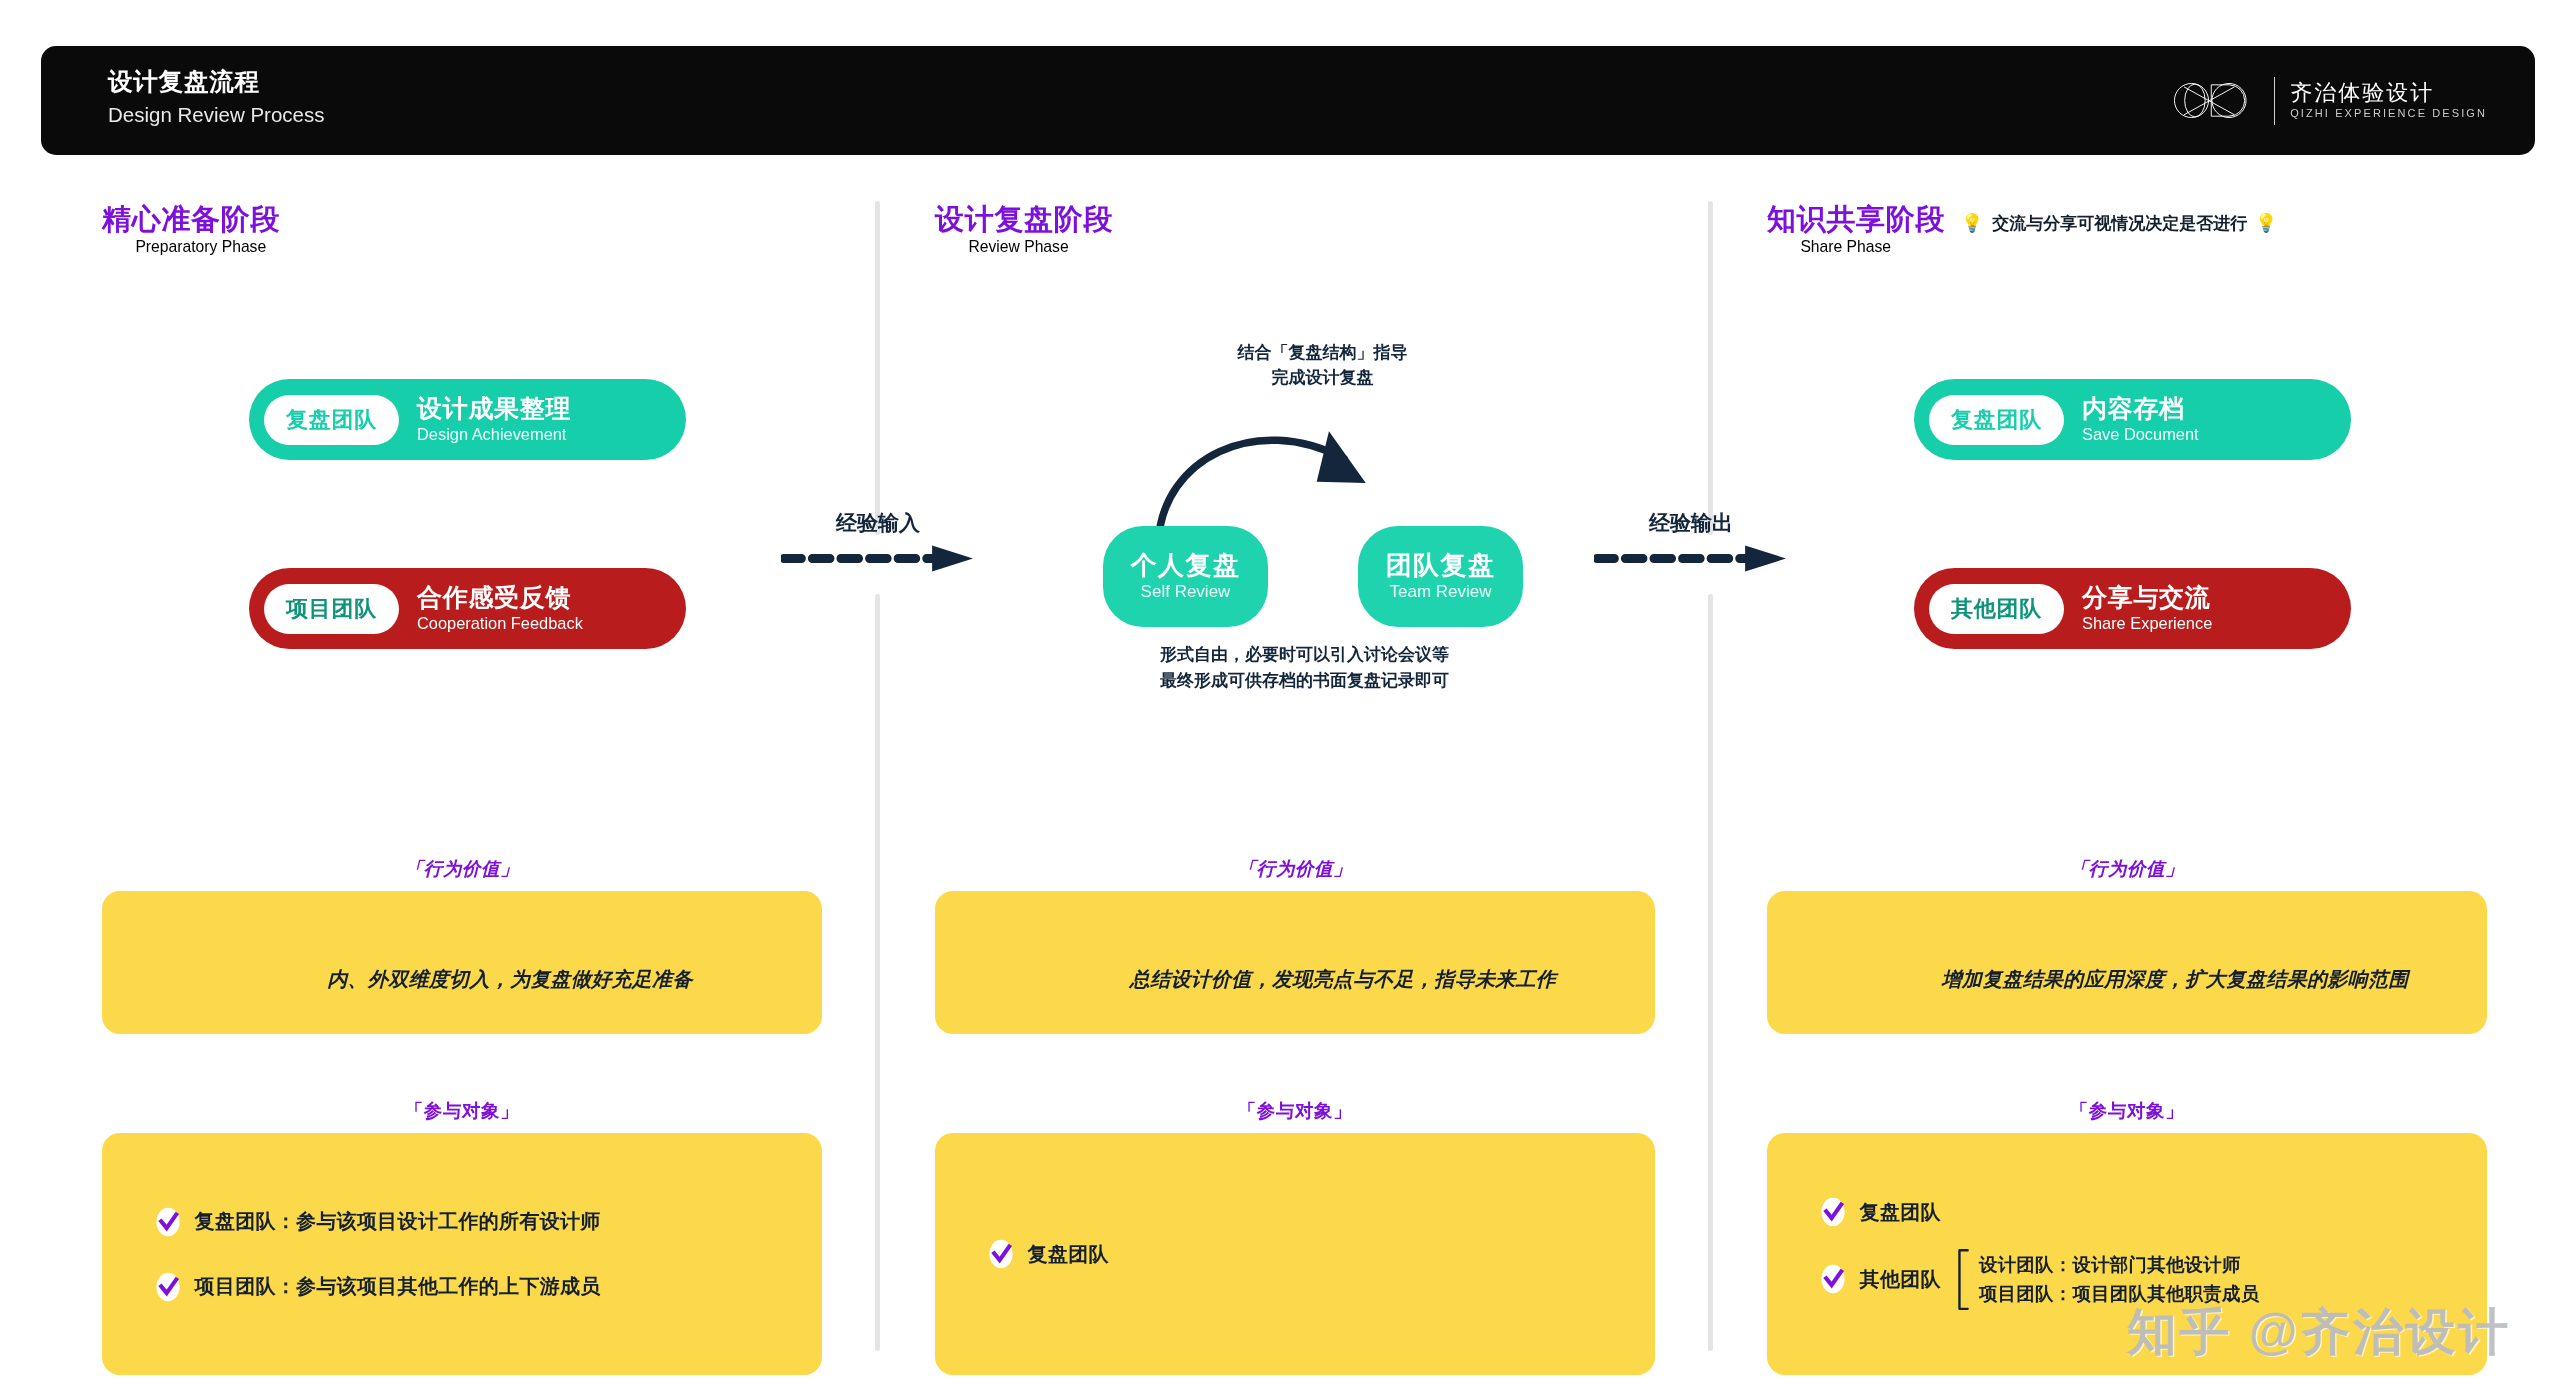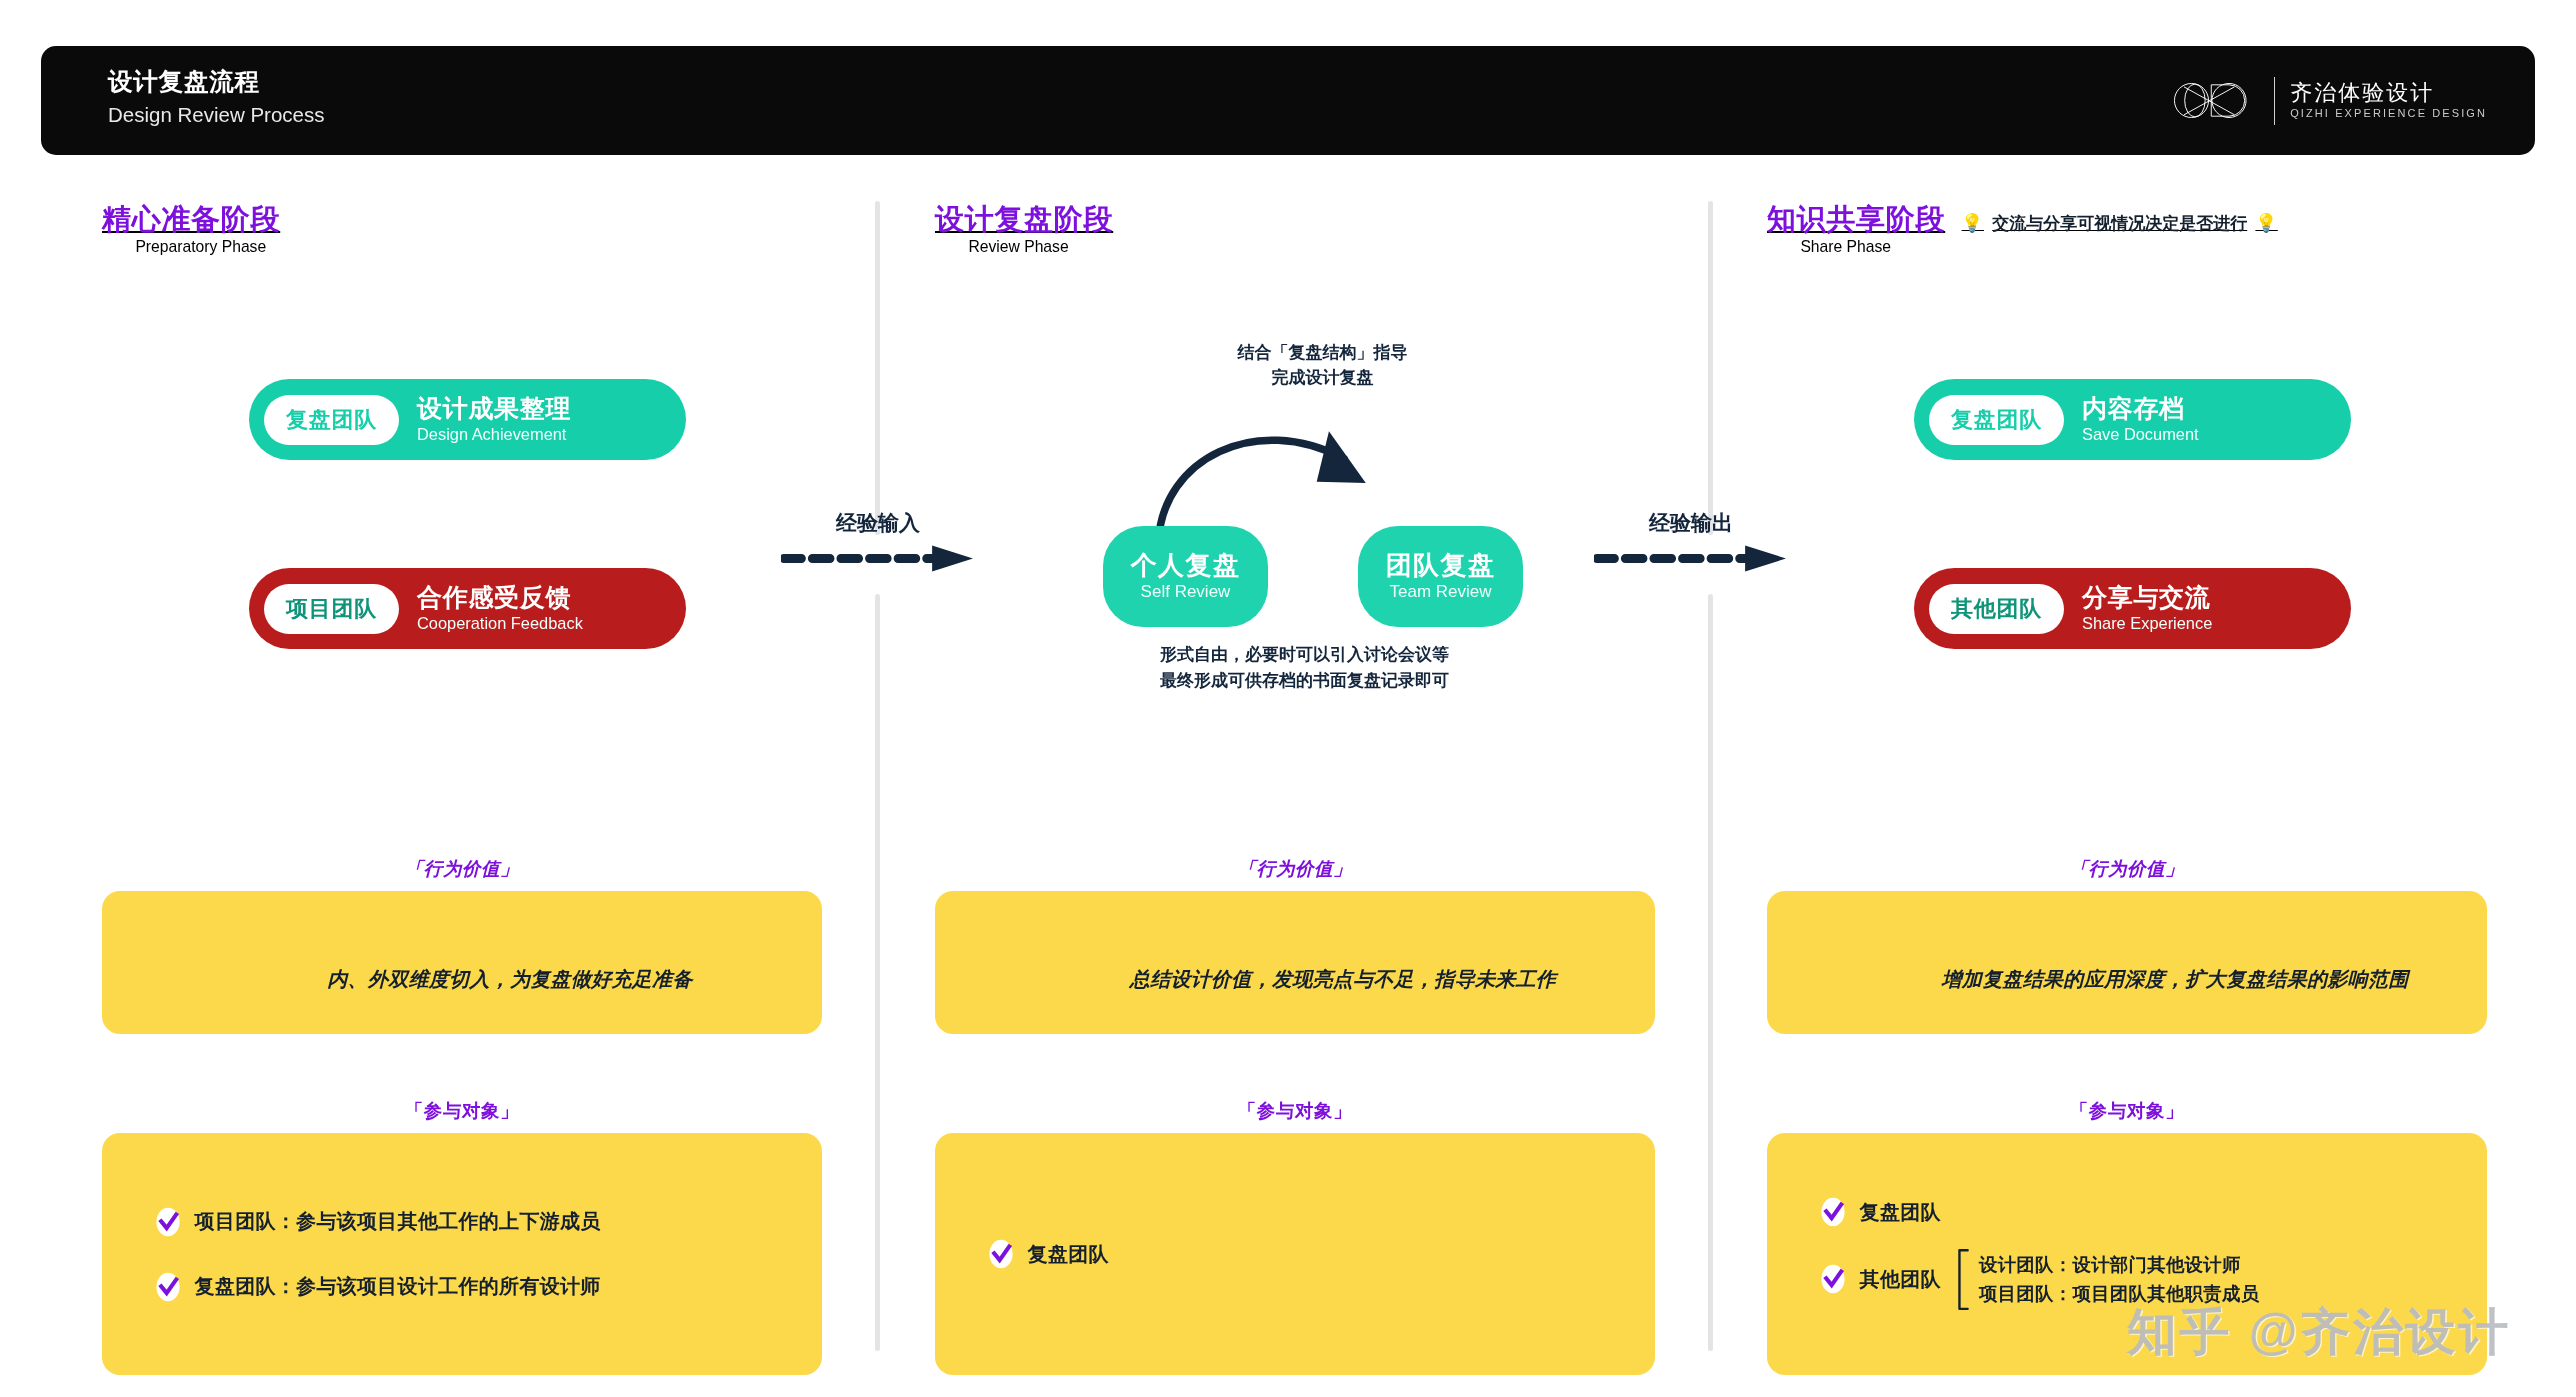--- a/index.html
+++ b/index.html
@@ -37,21 +37,21 @@
   .col-1{left:102px;}
   .col-2{left:935px;}
   .col-3{left:1767px;}
 
   .divider{position:absolute;width:4.8px;background:#e3e4e6;border-radius:2.7px;}
   .divider-a{left:875px;top:201px;height:334px;}
   .divider-b{left:875px;top:594px;height:757px;}
   .divider-c{left:1708px;top:201px;height:334px;}
   .divider-d{left:1708px;top:594px;height:757px;}
 
-  .phase-head{position:absolute;top:0;left:0;display:flex;align-items:baseline;gap:16.4px;text-decoration:underline;}
+  .phase-head{position:absolute;top:0;left:0;display:flex;align-items:baseline;gap:16.4px;}
   .phase-cn{color:#7d10dd;font-size:29px;font-weight:700;letter-spacing:0.7px;line-height:1;}
   .phase-note{display:flex;align-items:center;gap:8.2px;color:#15202e;font-size:17px;font-weight:700;white-space:nowrap;}
   .bulb{font-size:18px;line-height:1;}
   .phase-en{position:absolute;top:34px;left:1.4px;color:#000000;font-size:15.7px;font-weight:400;line-height:1;margin-left:32px;}
 
   
   .pill{
     position:absolute;width:437px;height:81px;border-radius:41px;
     display:flex;align-items:center;padding-left:15px;box-sizing:border-box;
   }
@@ -206,28 +206,28 @@
   </div>
 
   <div class="ycard ycard-people p-a">
     <div class="ycard-title">「参与对象」</div>
     <div class="people-list gap-wide">
       <div class="prow">
         <svg class="check" viewBox="0 0 38 44">
           <ellipse cx="19" cy="22" rx="17" ry="21" fill="#ffffff"></ellipse>
           <path d="M9 21 L17 31 L31 11" stroke="#7d10dd" stroke-width="6" fill="none" stroke-linecap="square"></path>
         </svg>
+        <span class="prow-label">复盘团队：参与该项目设计工作的所有设计师</span>
+      </div>
+      <div class="prow">
+        <svg class="check" viewBox="0 0 38 44">
+          <ellipse cx="19" cy="22" rx="17" ry="21" fill="#ffffff"></ellipse>
+          <path d="M9 21 L17 31 L31 11" stroke="#7d10dd" stroke-width="6" fill="none" stroke-linecap="square"></path>
+        </svg>
         <span class="prow-label">项目团队：参与该项目其他工作的上下游成员</span>
-      </div>
-      <div class="prow">
-        <svg class="check" viewBox="0 0 38 44">
-          <ellipse cx="19" cy="22" rx="17" ry="21" fill="#ffffff"></ellipse>
-          <path d="M9 21 L17 31 L31 11" stroke="#7d10dd" stroke-width="6" fill="none" stroke-linecap="square"></path>
-        </svg>
-        <span class="prow-label">复盘团队：参与该项目设计工作的所有设计师</span>
       </div>
     </div>
   </div>
 </div>
 
 <div class="col col-2">
   <div class="phase-head">
     <div class="phase-cn">设计复盘阶段</div>
   </div>
   <div class="phase-en">Review Phase</div>

